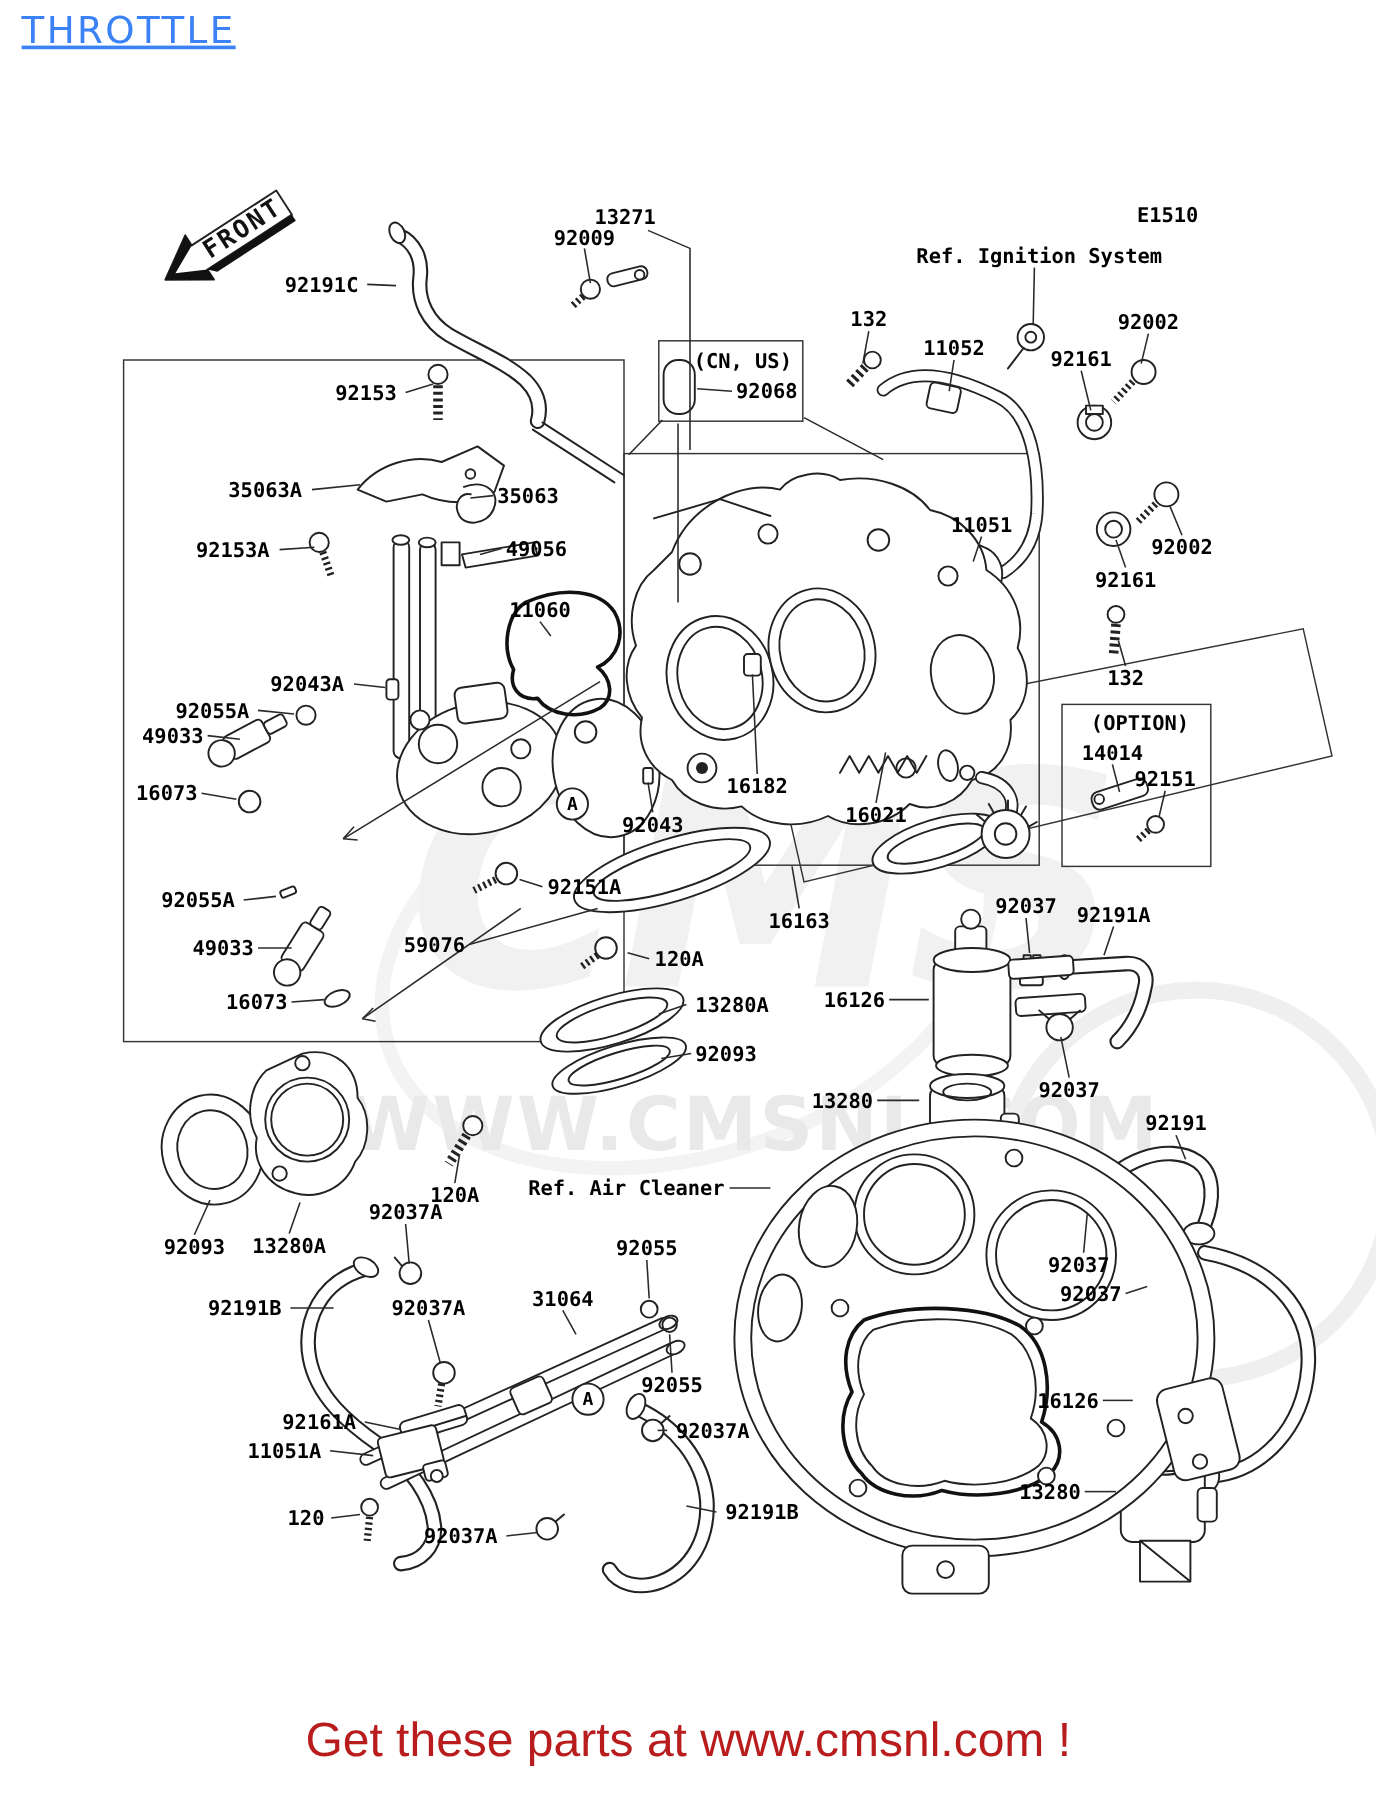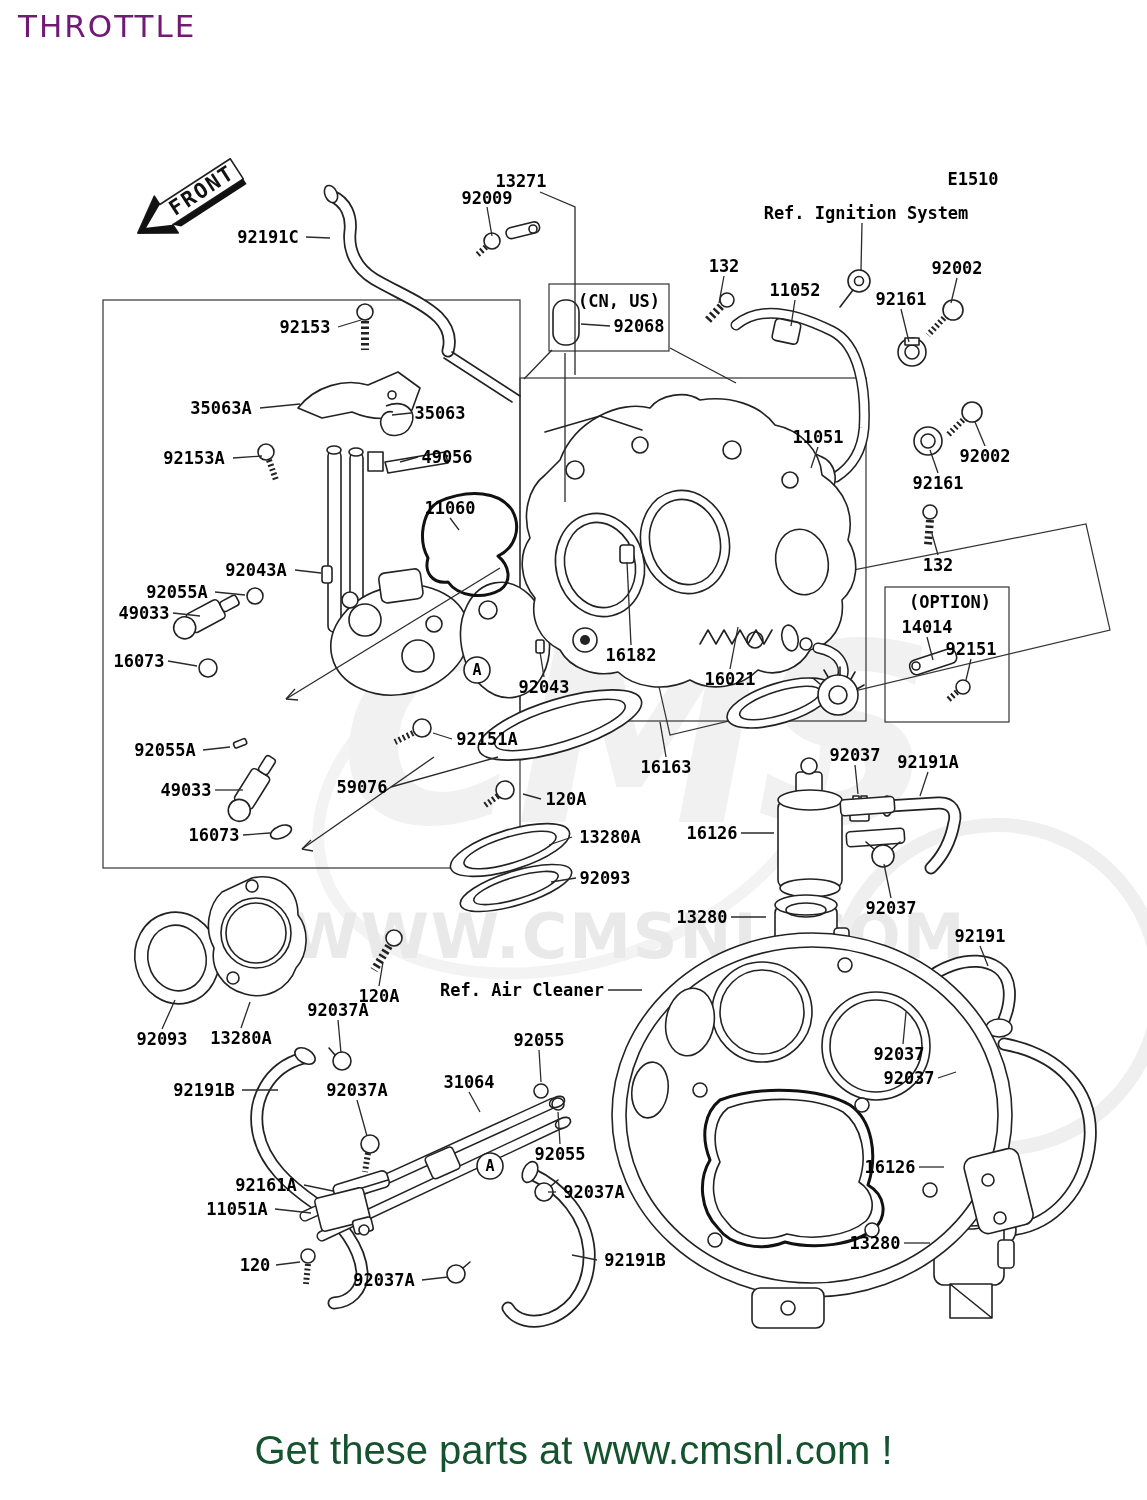--- a/index.html
+++ b/index.html
@@ -1,19 +1,19 @@
 <!DOCTYPE html>
 <html><head>
 <meta charset="utf-8">
 <style>
   html,body{margin:0;padding:0;background:#fff;}
   .page{position:relative;width:1147px;height:1500px;background:#ffffff;overflow:hidden;
         font-family:"DejaVu Sans",sans-serif;}
-  .title{position:absolute;left:18px;top:8px;font-size:31px;letter-spacing:2px;color:#701a75;z-index:3;}
-  .footer{position:absolute;left:0;right:0;top:1428px;text-align:center;font-size:40px;color:#14532d;
+  .title{position:absolute;left:18px;top:8px;font-size:31px;letter-spacing:2px;color:#3b82f6;z-index:3;text-decoration:underline;}
+  .footer{position:absolute;left:0;right:0;top:1428px;text-align:center;font-size:40px;color:#b91c1c;
           font-family:"Liberation Sans",sans-serif;z-index:3;}
   
   .wm{position:absolute;z-index:1;color:#efefef;font-weight:bold;user-select:none;}
   .wm-logo{left:340px;top:590px;font-size:250px;font-family:"DejaVu Sans",sans-serif;
            font-style:italic;color:#f1f1f1;letter-spacing:-8px;}
   .wm-url{left:290px;top:900px;font-size:62px;letter-spacing:2px;color:#e9e9e9;
           font-family:"DejaVu Sans",sans-serif;}
   .wm-circle{left:828px;top:818px;width:310px;height:310px;border:14px solid #efefef;border-radius:50%;}
   .wm-swoosh{left:305px;top:615px;width:510px;height:330px;border:12px solid #f3f3f3;border-radius:50%;
              transform:rotate(-18deg);}

